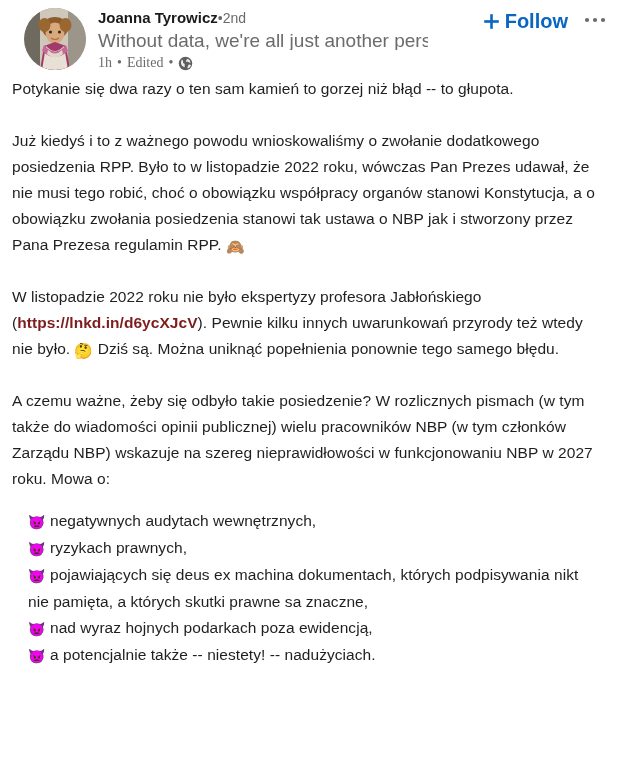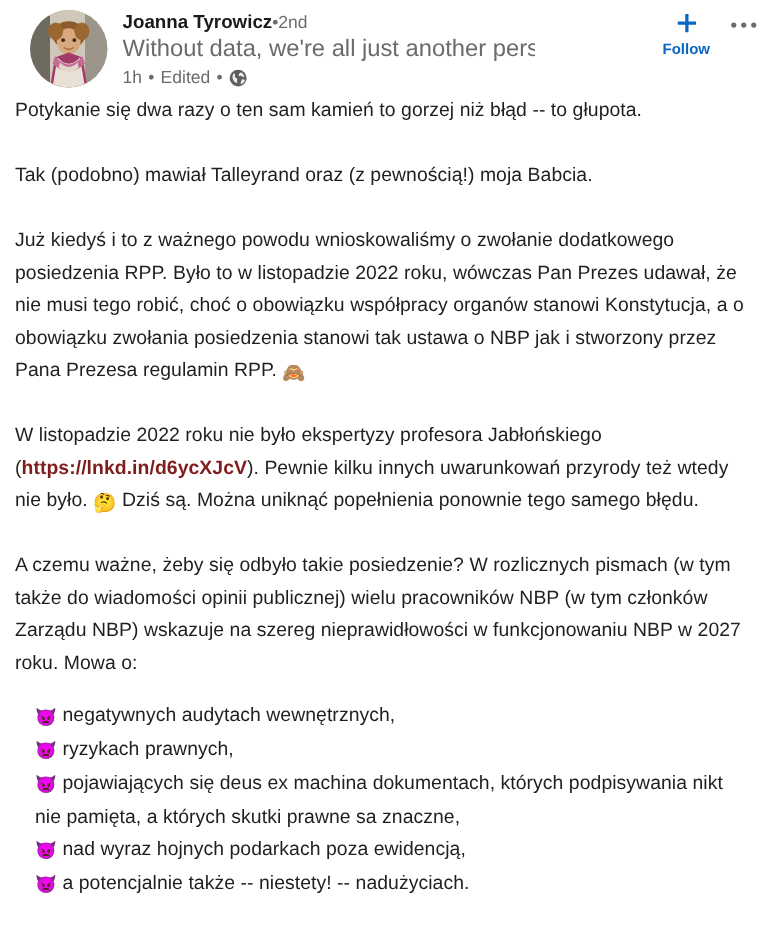--- a/index.html
+++ b/index.html
@@ -79,20 +79,21 @@
   }
 
   .meta-line {
     font-size: 14px;
     line-height: 19px;
     color: #6b6b6b;
     margin-top: 3px;
     display: flex;
     align-items: center;
     gap: 5px;
+    font-family: Liberation Serif, serif;
   }
   .meta-dot { color: #6b6b6b; }
   .globe-icon { display: inline-block; width: 15px; height: 15px; line-height: 0; position: relative; top: 1px;}
   .globe-icon svg { display: block; }
 
   .header-actions {
     flex: 0 0 auto;
     display: flex;
     align-items: flex-start;
     gap: 14px;
@@ -100,26 +101,25 @@
     margin-left: 6px;
   }
   .follow-btn {
     display: inline-flex;
     align-items: center;
     gap: 5px;
     background: transparent;
     border: none;
     color: #0a66c2;
     font-family: "Liberation Sans", sans-serif;
-    font-size: 12px;
+    font-size: 20px;
     font-weight: bold;
     cursor: pointer;
     padding: 0;
     white-space: nowrap;
-    flex-direction: column;
   }
   .plus-icon {
     display: inline-block;
     width: 17px;
     height: 17px;
     position: relative;
     top: 0px;
   }
   .plus-icon svg { display: block; }
 
@@ -253,21 +253,20 @@
           <circle cx="19" cy="3" r="2.1" fill="#6b6b6b"></circle>
         </svg>
       </button>
     </div>
   </div>
 
   <div class="post-body">
 
     <p class="para">Potykanie się dwa razy o ten sam kamień to gorzej niż błąd -- to głupota.</p>
 
-    <p class="para">Tak (podobno) mawiał Talleyrand oraz (z pewnością!) moja Babcia.</p>
 
     <p class="para"><span>Już kiedyś i to z ważnego powodu wnioskowaliśmy o zwołanie dodatkowego posiedzenia RPP. Było to w listopadzie 2022 roku, wówczas Pan Prezes udawał, że nie musi tego robić, choć o obowiązku współpracy organów stanowi Konstytucja, a o obowiązku zwołania posiedzenia stanowi tak ustawa o NBP jak i stworzony przez Pana Prezesa regulamin RPP. </span><span class="emoji">🙈</span></p>
 
     <p class="para"><span>W listopadzie 2022 roku nie było ekspertyzy profesora Jabłońskiego (</span><a class="post-link" href="#">https://lnkd.in/d6ycXJcV</a><span>). Pewnie kilku innych uwarunkowań przyrody też wtedy nie było. </span><span class="emoji">🤔</span><span> Dziś są. Można uniknąć popełnienia ponownie tego samego błędu.</span></p>
 
     <p class="para tight">A czemu ważne, żeby się odbyło takie posiedzenie? W rozlicznych pismach (w tym także do wiadomości opinii publicznej) wielu pracowników NBP (w tym członków Zarządu NBP) wskazuje na szereg nieprawidłowości w funkcjonowaniu NBP w 2027 roku. Mowa o:</p>
 
     <ul class="bullet-list">
       <li class="bullet-item"><span class="bullet-emoji">👿</span><span class="bullet-text">negatywnych audytach wewnętrznych,</span></li>
       <li class="bullet-item"><span class="bullet-emoji">👿</span><span class="bullet-text">ryzykach prawnych,</span></li>

